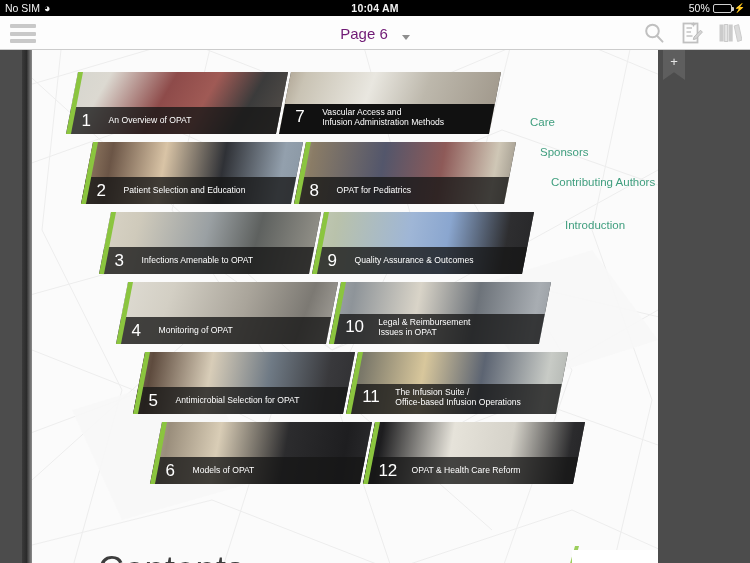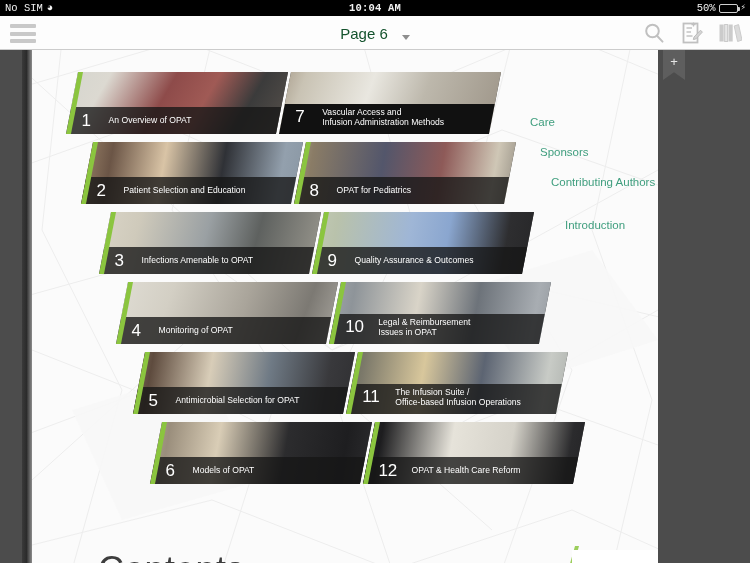--- a/index.html
+++ b/index.html
@@ -8,21 +8,21 @@
     font-family:"Liberation Sans", sans-serif;
     background:#4c4c4c;
     -webkit-font-smoothing:antialiased;
   }
 
   
   #status-bar {
     position:absolute; top:0; left:0; width:750px; height:16px;
     background:#000; color:#f2f2f2;
     font-size:10.5px; line-height:16px;
-    display:flex; align-items:center;font-family:Liberation Mono, monospace;
+    display:flex; align-items:center;
   }
   #status-left { position:absolute; left:5px; display:flex; align-items:center; gap:4px; }
   #status-center { position:absolute; left:0; width:750px; text-align:center; font-weight:bold; letter-spacing:.2px;}
   #status-right { position:absolute; right:4px; display:flex; align-items:center; gap:3px; }
   .wifi-glyph { font-size:11px; line-height:16px; display:inline-block; }
   .batt-shell {
     width:19px; height:9px; border:1px solid #cfcfcf; border-radius:2px;
     padding:1px; display:inline-block; position:relative;
   }
   .batt-shell:after {
@@ -39,21 +39,21 @@
   }
   #hamburger-button {
     position:absolute; left:10px; top:8px; width:26px; height:19px;
     display:flex; flex-direction:column; justify-content:space-between;
     cursor:pointer;
   }
   #hamburger-button i { display:block; height:4px; background:#c9c9c9; border-radius:1px; }
   #page-indicator {
     position:absolute; left:0; top:0; width:750px; height:34px;
     display:flex; align-items:center; justify-content:center; gap:14px;
-    color:#14532d; font-size:15px;
+    color:#701a75; font-size:15px;
   }
   #page-caret {
     width:0;height:0;border-left:4px solid transparent;border-right:4px solid transparent;
     border-top:5px solid #8e8e8e; margin-top:8px;
   }
   #toolbar-actions {
     position:absolute; right:8px; top:0; height:34px;
     display:flex; align-items:center; gap:14px;
   }
   .tb-icon { width:24px; height:24px; cursor:pointer; opacity:.85; }

